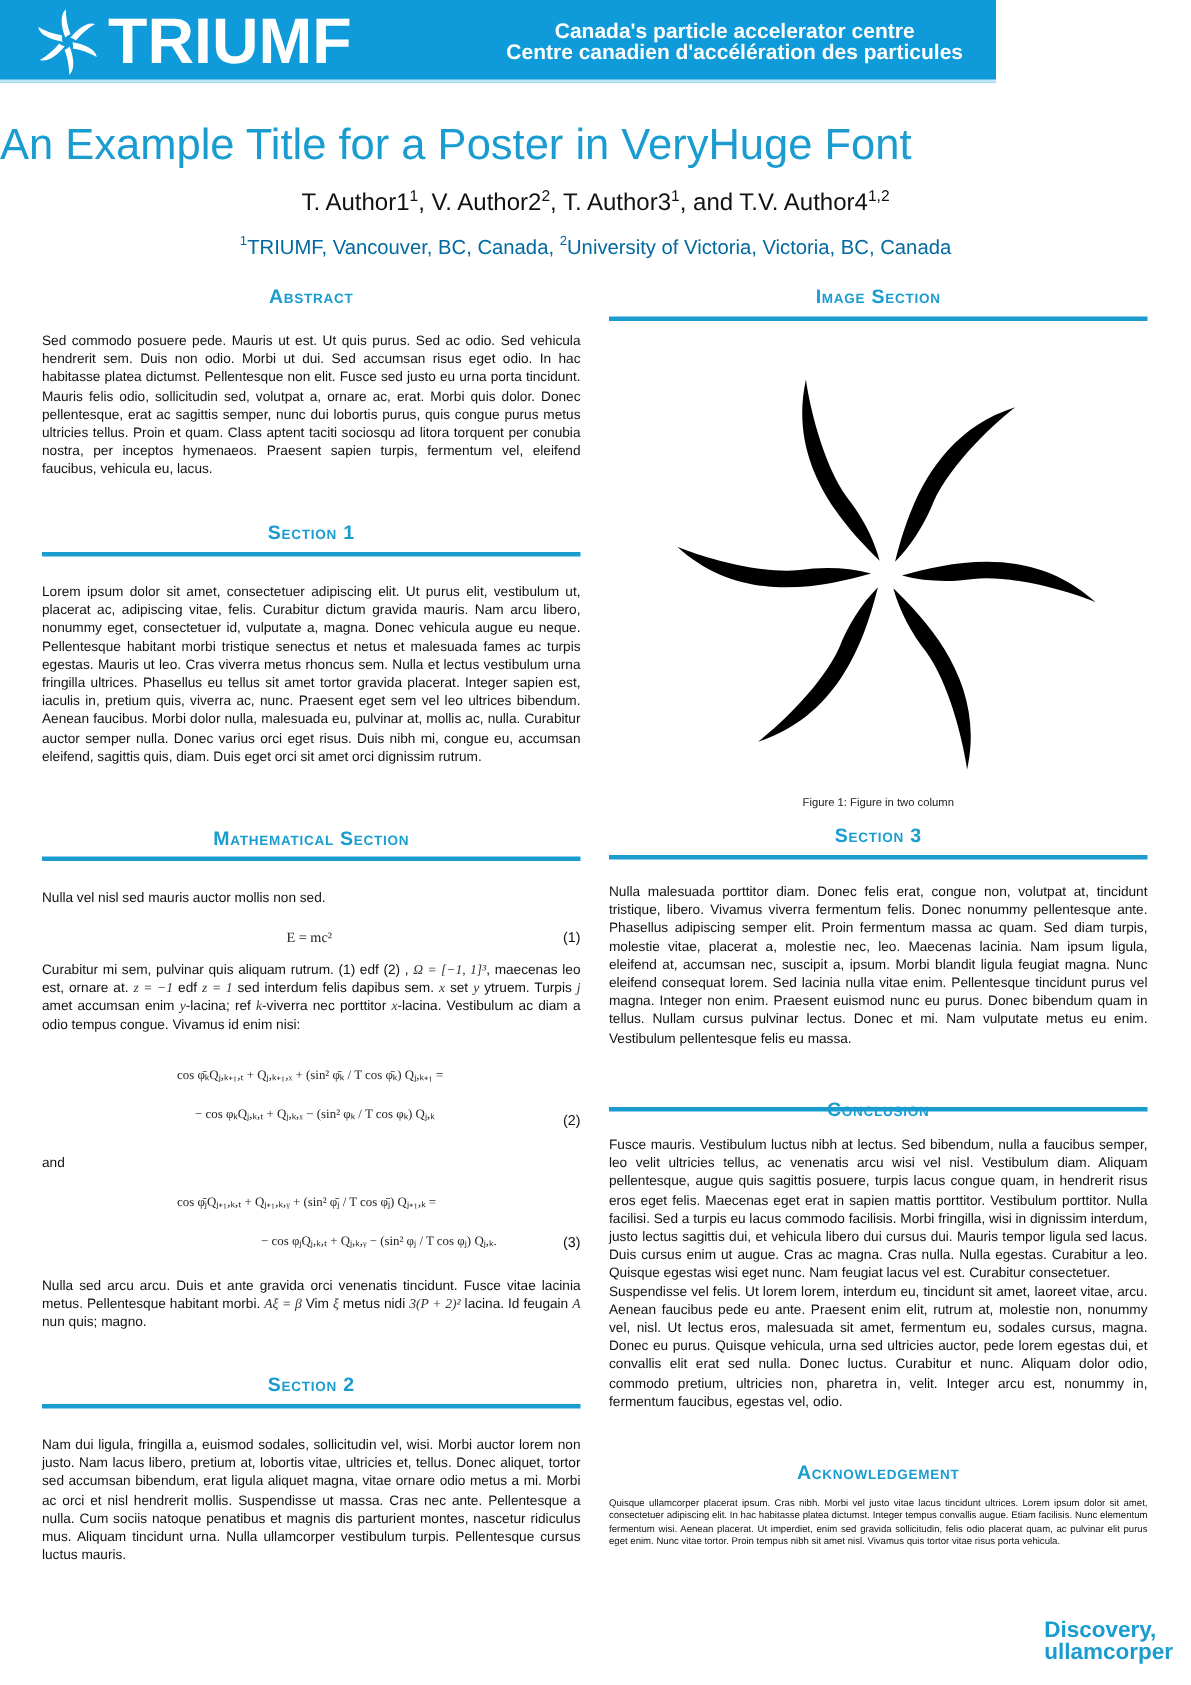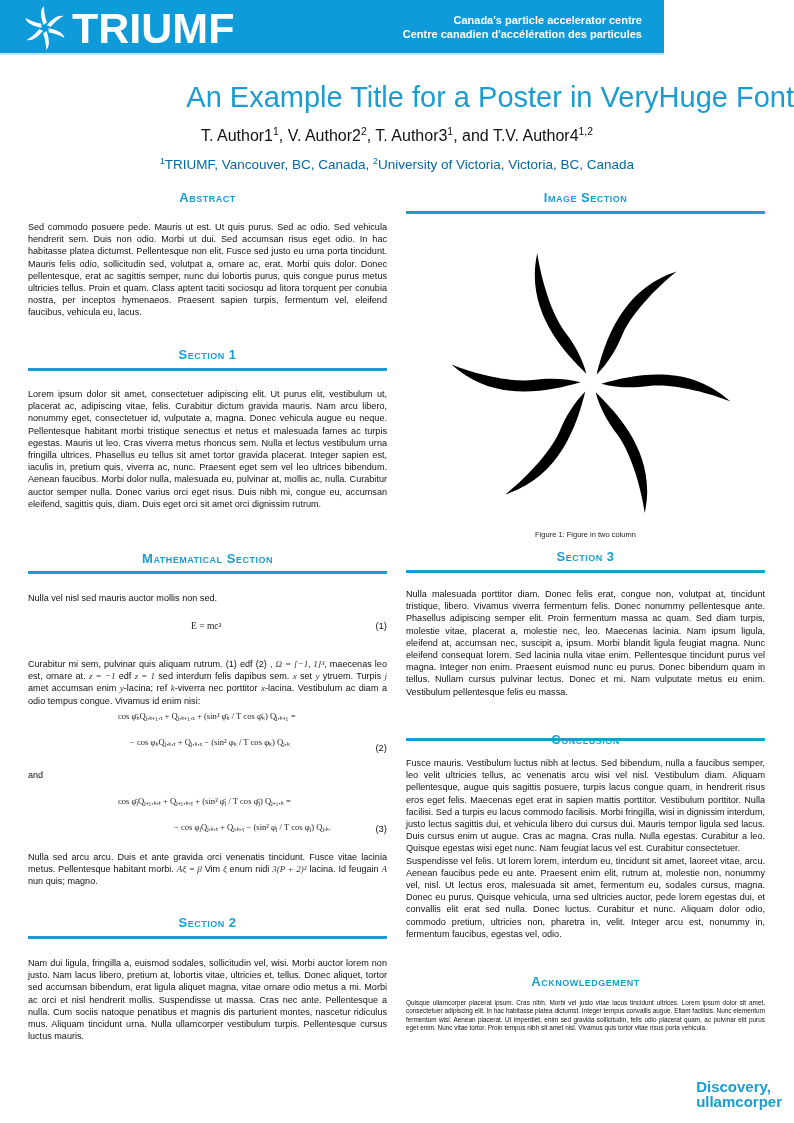--- a/index.html
+++ b/index.html
@@ -11,26 +11,26 @@
       background: #0f9ad9;
       border-bottom: 2px solid #bfe7f7;
     }
     .logo-icon { position: absolute; left: 22px; top: 5px; width: 46px; height: 46px; }
     .logo-text {
       position: absolute; left: 72px; top: 4px;
       font-family: "Liberation Sans", sans-serif; font-weight: bold;
       font-size: 43px; color: #ffffff; letter-spacing: 0px; line-height: 48px;
     }
     .tagline {
-      position: absolute; right: 22px; top: 14px; text-align: right;
-      color: #ffffff; font-weight: bold; font-size: 11px; line-height: 13.5px;
+      position: absolute; right: 22px; top: 14px; text-align: center;
+      color: #ffffff; font-weight: bold; font-size: 14px; line-height: 13.5px;
     }
 
     .title {
-      position: absolute; left: 0; top: 80px; width: 794px; text-align: right;
+      position: absolute; left: 0; top: 80px; width: 794px; text-align: left;
       color: #1a9cd0; font-size: 29px; line-height: 34px;
     }
     .authors {
       position: absolute; left: 0; top: 126px; width: 794px; text-align: center;
       font-size: 16px; line-height: 20px; color: #111;
     }
     .affils {
       position: absolute; left: 0; top: 156px; width: 794px; text-align: center;
       font-size: 13.5px; line-height: 18px; color: #0369a1;
     }
@@ -111,40 +111,40 @@
 
   <div class="sec-head" style="top:551px;">Mathematical Section</div>
   <div class="rule" style="top:571px;"></div>
   <div class="para" style="top:592px;">Nulla vel nisl sed mauris auctor mollis non sed.</div>
 
   <div class="eq-line" style="top:620px;">
     <span class="eq-body" style="left:163px;">E = mc²</span>
     <span class="eq-num">(1)</span>
   </div>
 
-  <div class="para" style="top:640px;margin-top:18px;">
+  <div class="para" style="top:640px;">
     <span>Curabitur mi sem, pulvinar quis aliquam rutrum. (1) edf (2) , </span><span class="math">Ω = [−1, 1]³</span><span>, maecenas leo est, ornare at. </span><span class="math">z = −1</span><span> edf </span><span class="math">z = 1</span><span> sed interdum felis dapibus sem. </span><span class="math">x</span><span> set </span><span class="math">y</span><span> ytruem. Turpis </span><span class="math">j</span><span> amet accumsan enim </span><span class="math">y</span><span>-lacina; ref </span><span class="math">k</span><span>-viverra nec porttitor </span><span class="math">x</span><span>-lacina. Vestibulum ac diam a odio tempus congue. Vivamus id enim nisi:</span>
   </div>
 
   <div class="eq-line" style="top:710px;">
     <div class="eq-body" style="left:90px; top:0; font-size:8.6px;">cos φ̄ₖQⱼ,ₖ₊₁,ₜ + Qⱼ,ₖ₊₁,ₓ + (sin² φ̄ₖ / T cos φ̄ₖ) Qⱼ,ₖ₊₁ =</div>
     <div class="eq-body" style="left:102px; top:26px; font-size:8.6px;">− cos φₖQⱼ,ₖ,ₜ + Qⱼ,ₖ,ₓ − (sin² φₖ / T cos φₖ) Qⱼ,ₖ</div>
     <span class="eq-num" style="top:32px;">(2)</span>
   </div>
 
   <div class="para" style="top:769px;">and</div>
 
   <div class="eq-line" style="top:795px;">
     <div class="eq-body" style="left:90px; top:0; font-size:8.6px;">cos φ̄ⱼQⱼ₊₁,ₖ,ₜ + Qⱼ₊₁,ₖ,ᵧ + (sin² φ̄ⱼ / T cos φ̄ⱼ) Qⱼ₊₁,ₖ =</div>
     <div class="eq-body" style="left:102px; top:26px; font-size:8.6px;margin-left:44px;">− cos φⱼQⱼ,ₖ,ₜ + Qⱼ,ₖ,ᵧ − (sin² φⱼ / T cos φⱼ) Qⱼ,ₖ.</div>
     <span class="eq-num" style="top:28px;">(3)</span>
   </div>
 
   <div class="para" style="top:851px;">
-    <span>Nulla sed arcu arcu. Duis et ante gravida orci venenatis tincidunt. Fusce vitae lacinia metus. Pellentesque habitant morbi. </span><span class="math">Aξ = β</span><span> Vim </span><span class="math">ξ</span><span> enum nidi </span><span class="math">3(P + 2)²</span><span> lacina. Id feugain </span><span class="math">A</span><span> nun quis; magno.</span>
+    <span>Nulla sed arcu arcu. Duis et ante gravida orci venenatis tincidunt. Fusce vitae lacinia metus. Pellentesque habitant morbi. </span><span class="math">Aξ = β</span><span> Vim </span><span class="math">ξ</span><span> metus nidi </span><span class="math">3(P + 2)²</span><span> lacina. Id feugain </span><span class="math">A</span><span> nun quis; magno.</span>
   </div>
 
   <div class="sec-head" style="top:915px;">Section 2</div>
   <div class="rule" style="top:936px;"></div>
   <div class="para" style="top:957px;">Nam dui ligula, fringilla a, euismod sodales, sollicitudin vel, wisi. Morbi auctor lorem non justo. Nam lacus libero, pretium at, lobortis vitae, ultricies et, tellus. Donec aliquet, tortor sed accumsan bibendum, erat ligula aliquet magna, vitae ornare odio metus a mi. Morbi ac orci et nisl hendrerit mollis. Suspendisse ut massa. Cras nec ante. Pellentesque a nulla. Cum sociis natoque penatibus et magnis dis parturient montes, nascetur ridiculus mus. Aliquam tincidunt urna. Nulla ullamcorper vestibulum turpis. Pellentesque cursus luctus mauris.</div>
 </div>
 
 <div class="col col-right" style="top:0; height:1123px;">
   <div class="sec-head" style="top:190px;">Image Section</div>
   <div class="rule" style="top:211px;"></div>

